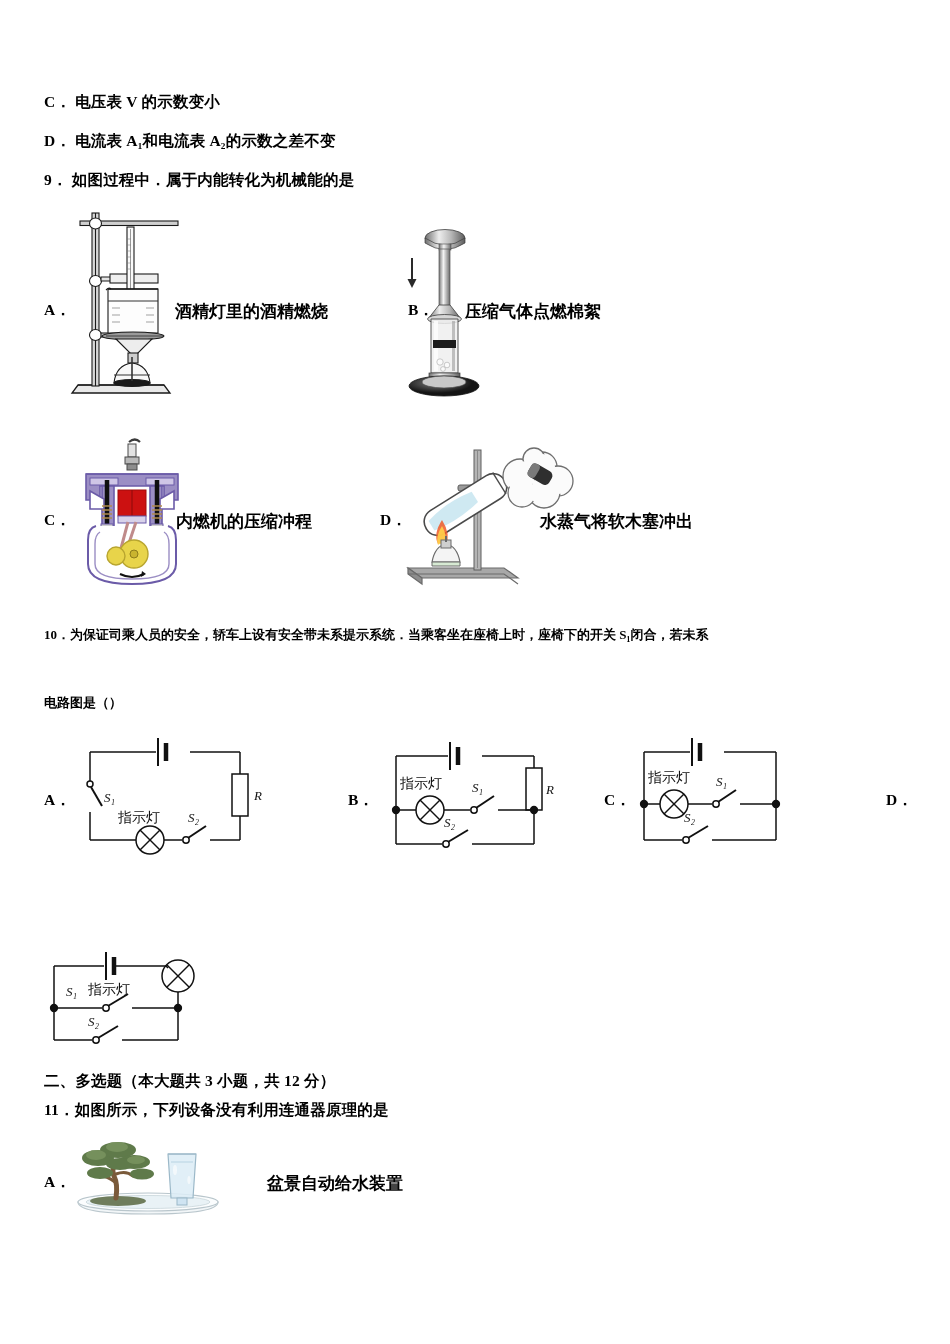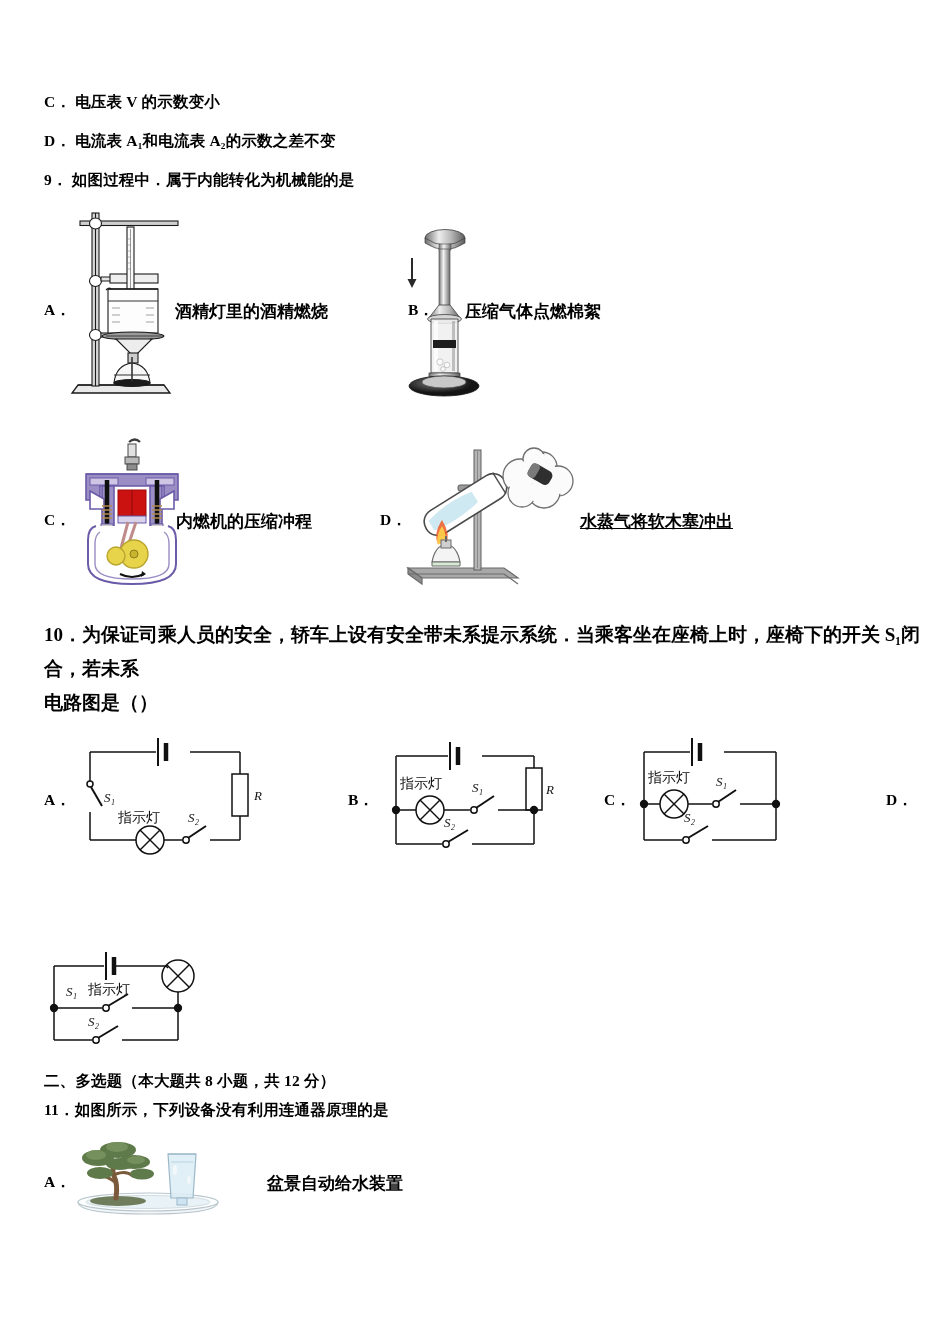--- a/index.html
+++ b/index.html
@@ -3,21 +3,21 @@
 <meta charset="utf-8">
 <style>
   html,body{margin:0;padding:0;background:#fff;}
   body{
     width:950px;height:1344px;position:relative;overflow:hidden;
     font-family:"Liberation Serif","DejaVu Serif",serif;
     color:#000;
   }
   .page{position:absolute;inset:0;padding:16px;}
   .txt{position:absolute;font-size:15.5px;font-weight:bold;letter-spacing:.2px;white-space:nowrap;}
-  .qtext{position:absolute;font-size:19px;font-weight:bold;line-height:34px;}
+  .qtext{position:absolute;font-size:13px;font-weight:bold;line-height:34px;}
   .opt-label{position:absolute;font-size:15.5px;font-weight:bold;}
   .cap{position:absolute;font-size:17px;font-weight:bold;white-space:nowrap;}
   .fig{position:absolute;}
   svg{display:block;overflow:visible;}
 </style>
 </head>
 <body>
 
 <div class="page">
 
@@ -249,21 +249,21 @@
         <circle cx="124" cy="57" r="12"></circle>
           <circle cx="136" cy="23" r="9"></circle>
       </g>
 
       <g transform="rotate(30 140 40)">
         <rect x="129" y="30" width="24" height="15" rx="5" fill="#2f2f2f"></rect>
         <rect x="129" y="30" width="9" height="15" rx="4" fill="#7a7a7a"></rect>
       </g>
     </svg>
   </div>
-  <div class="cap" style="left:580px;top:510px;text-decoration:underline;">水蒸气将软木塞冲出</div>
+  <div class="cap" style="left:540px;top:510px;">水蒸气将软木塞冲出</div>
 
   <div class="qtext" style="left:44px;top:618px;width:880px;">
     <span>10．</span><span>为保证司乘人员的安全，轿车上设有安全带未系提示系统．当乘客坐在座椅上时，座椅下的开关 S₁闭合，若未系</span>
   </div>
   <div class="qtext" style="left:44px;top:686px;width:880px;">
     <span>电路图是（）</span>
   </div>
 
   <div class="opt-label" style="left:44px;top:790px;">A．</div>
   <div class="fig" style="left:78px;top:730px;">
@@ -401,21 +401,21 @@
         <line x1="54" y1="98" x2="74" y2="86" stroke-width="2"></line>
         <path d="M78 100 H134"></path>
         <path d="M134 68 V100"></path>
       </g>
       <text x="22" y="56" font-family="'Liberation Serif',serif" font-size="13" font-style="italic" fill="#111">S₁</text>
       <text x="44" y="86" font-family="'Liberation Serif',serif" font-size="13" font-style="italic" fill="#111">S₂</text>
       <text x="44" y="54" font-family="'Liberation Sans',sans-serif" font-size="14" fill="#111">指示灯</text>
     </svg>
   </div>
 
-  <div class="txt" style="left:44px;top:1071px;">二、多选题（本大题共 8 小题，共 12 分）</div>
+  <div class="txt" style="left:44px;top:1071px;">二、多选题（本大题共 3 小题，共 12 分）</div>
 
   <div class="txt" style="left:44px;top:1100px;">
     <span>11．</span><span>如图所示，下列设备没有利用连通器原理的是</span>
   </div>
 
   <div class="opt-label" style="left:44px;top:1172px;">A．</div>
   <div class="fig" style="left:70px;top:1140px;">
     <svg width="160" height="84" viewBox="0 0 160 84">
 
       <path d="M8 62 q0 12 70 12 q70 0 70 -12 z" fill="#f2f6f8" stroke="#b9c6cc" stroke-width="1.2"></path>

